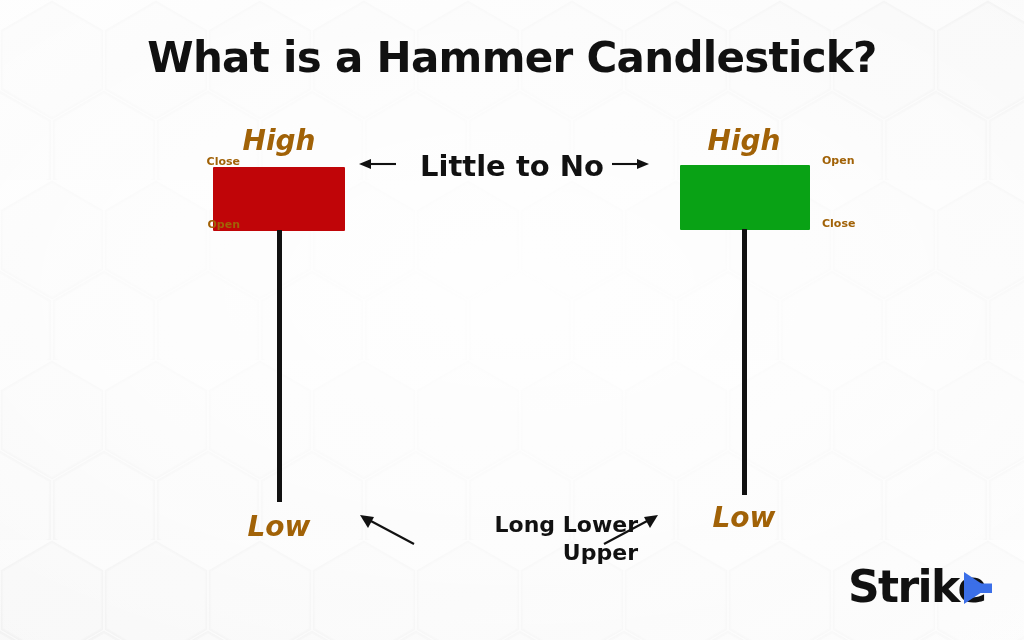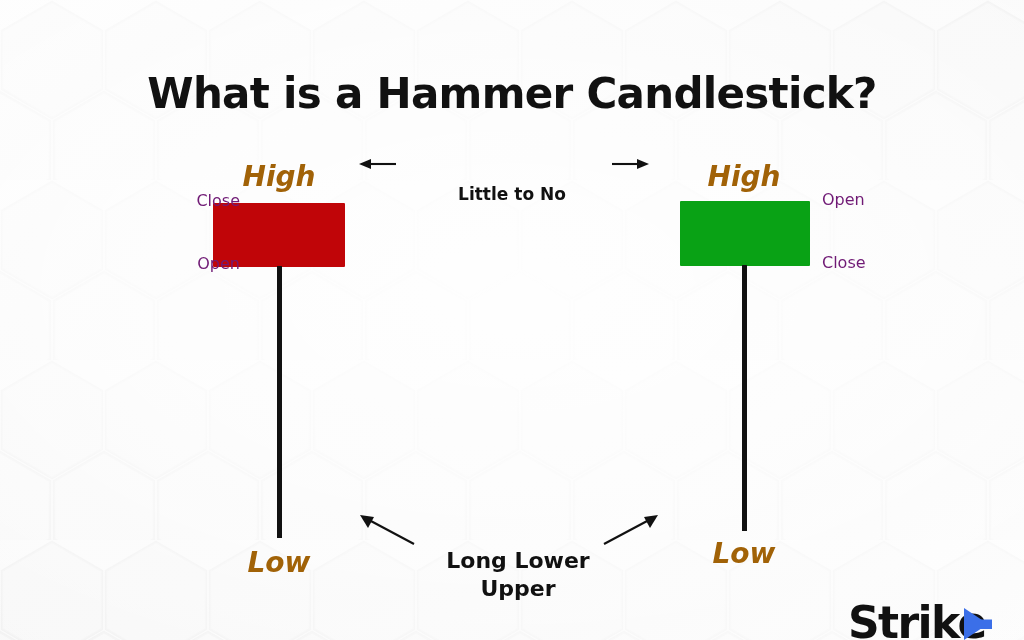--- a/index.html
+++ b/index.html
@@ -42,21 +42,21 @@
         rgba(255,255,255,0.18) 100%);
   }
 
   
   #content {
     position: absolute;
     inset: 0;
     z-index: 2;
   }
 
-  .abs { position: absolute; margin-top: 36px; }
+  .abs { position: absolute; }
 
   
   #page-title {
     left: 0;
     right: 0;
     top: 33px;
     text-align: center;
     font-size: 42px;
     font-weight: bold;
     letter-spacing: -0.7px;
@@ -93,23 +93,23 @@
     height: 272px;
   }
   #bullish-wick {
     left: 742px;
     top: 229px;
     height: 266px;
   }
 
   
   .lbl {
-    font-size: 16px;
-    font-weight: normal;
-    color: #701a75;
+    font-size: 11px;
+    font-weight: bold;
+    color: #a16207;
     font-family: "DejaVu Sans", sans-serif;
     white-space: nowrap;
   }
   .lbl-big {
     font-size: 28px;
     font-weight: bold;
     color: #a16207;
     font-family: "DejaVu Sans", sans-serif;
     white-space: nowrap;
     font-style: italic;
@@ -123,31 +123,31 @@
   #bullish-close { left: 822px;  top: 217px; }
   #bearish-low   { left: 213px; top: 510px; width: 132px; text-align: center; }
   #bullish-low   { left: 678px; top: 501px; width: 132px; text-align: center; }
 
   
   #upper-shadow-note {
     left: 392px;
     top: 148px;
     width: 240px;
     text-align: center;
-    font-size: 17px;
+    font-size: 29px;
     font-weight: bold;
     line-height: 1.26;
     color: #111111;
     font-family: "DejaVu Sans", sans-serif;
   }
   #lower-shadow-note {
     left: 398px;
     top: 511px;
     width: 240px;
-    text-align: center;
+    text-align: right;
     font-size: 22px;
     font-weight: bold;
     line-height: 1.26;
     color: #111111;
     font-family: "DejaVu Sans", sans-serif;
   }
 
   
   .arrow-svg { position: absolute; overflow: visible; }
   #arrow-left-upper   { left: 358px; top: 156px; }

